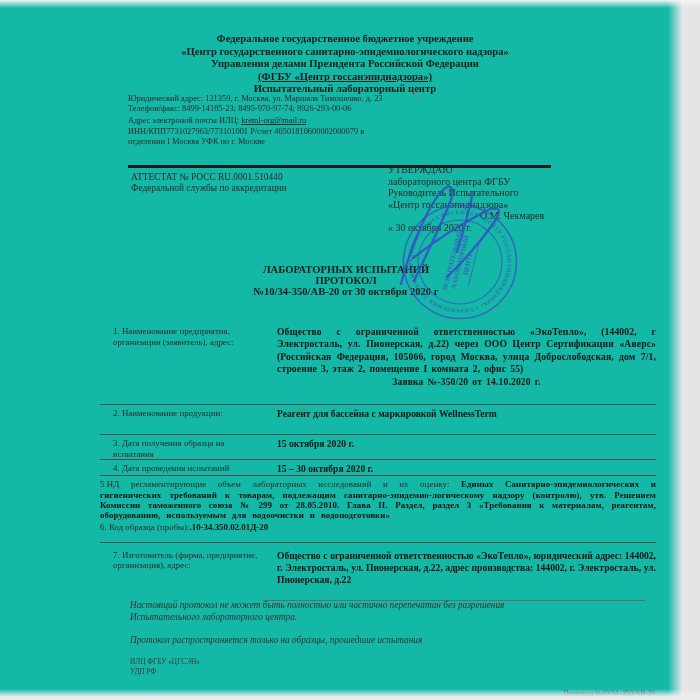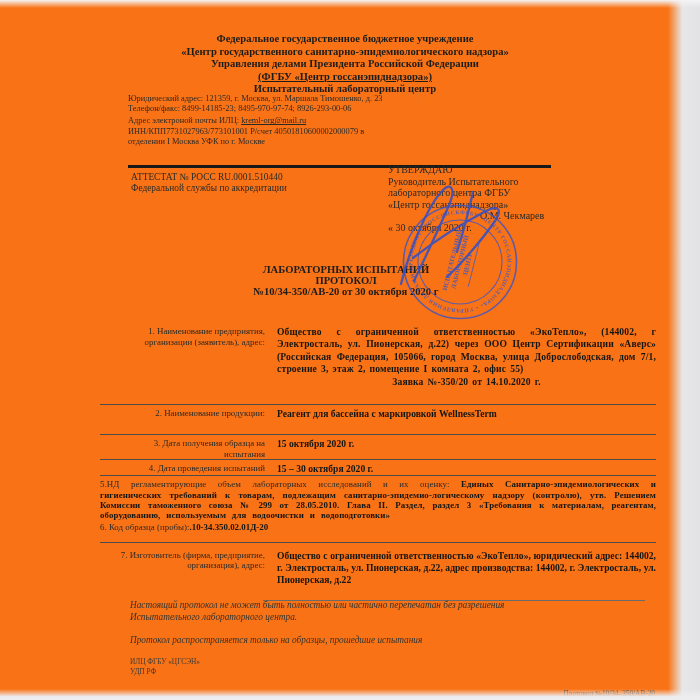--- a/index.html
+++ b/index.html
@@ -3,21 +3,21 @@
 <meta charset="utf-8">
 <style>
   html,body{margin:0;padding:0;}
   body{
     width:700px;height:700px;overflow:hidden;
     background:#ffffff;
     font-family:"Liberation Serif","DejaVu Serif",serif;
     color:#222;
     position:relative;
   }
-  .page{position:absolute;inset:0;background:#f97316;}
+  .page{position:absolute;inset:0;background:#14b8a6;}
   
   .edge-right{position:absolute;top:0;left:668px;width:32px;height:700px;
     background:linear-gradient(to right,rgba(0,0,0,0) 0%,#e7e7e9 45%,#e3e3e6 100%);}
   .edge-bottom{position:absolute;left:0;top:689px;width:700px;height:11px;
     background:linear-gradient(to bottom,rgba(0,0,0,0),#ededef 70%);}
   .edge-top{position:absolute;left:0;top:0;width:700px;height:8px;
     background:linear-gradient(to bottom,#f4f4f5,rgba(0,0,0,0));}
 
   .org-header{position:absolute;left:5px;top:33px;width:680px;text-align:center;
     font-weight:bold;font-size:10.6px;line-height:12.6px;color:#1c1c1a;}
@@ -34,21 +34,21 @@
   .approval{position:absolute;left:388px;top:164px;width:195px;font-size:10px;line-height:11.6px;color:#2a2a28;}
   .approval .name{padding-left:92px;white-space:nowrap;}
 
   .stamp-wrap{position:absolute;left:383px;top:178px;width:162px;height:162px;z-index:6;pointer-events:none;}
 
   .doc-title{position:absolute;left:190px;top:265px;width:312px;text-align:center;
     font-weight:bold;font-size:10.6px;line-height:10.8px;color:#1c1c1a;}
 
   .prot-table{position:absolute;left:100px;top:323px;width:556px;font-size:8.9px;color:#2a2a28;}
   .t-row{display:flex;border-bottom:1px solid #4c4c4c;}
-  .t-label{width:177px;box-sizing:border-box;padding:3px 12px 0 13px;line-height:10.6px;text-align:right;}
+  .t-label{width:177px;box-sizing:border-box;padding:3px 12px 0 13px;line-height:10.6px;}
   .t-value{flex:1;font-weight:bold;font-size:9.6px;line-height:12.3px;padding-top:3px;
     text-align:justify;color:#151513;}
   .t-value.nojust{text-align:left;}
   .row1 .t-value{letter-spacing:.15px;word-spacing:1.5px;}
   .zayavka{text-align:center;font-weight:bold;margin:1px 0 16px 0;}
   .row2{height:29px;}
   .row3{height:24px;}
   .row4{height:15px;}
   .sec5{border-bottom:none;display:block;padding:3px 0 0 0;line-height:10.3px;
     text-align:justify;word-spacing:3.5px;letter-spacing:.1px;}
@@ -96,22 +96,22 @@
 
   <div class="rule-thick"></div>
 
   <div class="attestat">
     <div>АТТЕСТАТ № РОСС RU.0001.510440</div>
     <div>Федеральной службы по аккредитации</div>
   </div>
 
   <div class="approval">
     <div>УТВЕРЖДАЮ</div>
+    <div>лабораторного центра ФГБУ</div>
     <div>Руководитель Испытательного</div>
-    <div>лабораторного центра ФГБУ</div>
     <div>«Центр госсанэпиднадзора»</div>
     <div class="name">О.М. Чекмарев</div>
     <div>« 30 октября 2020 г.</div>
   </div>
 
   <div class="stamp-wrap">
     <svg width="162" height="162" viewBox="0 0 162 162">
       <defs>
         <path id="ringPath" d="M 77,36 a 47.5,47.5 0 1,1 -0.05,0"></path>
       </defs>

